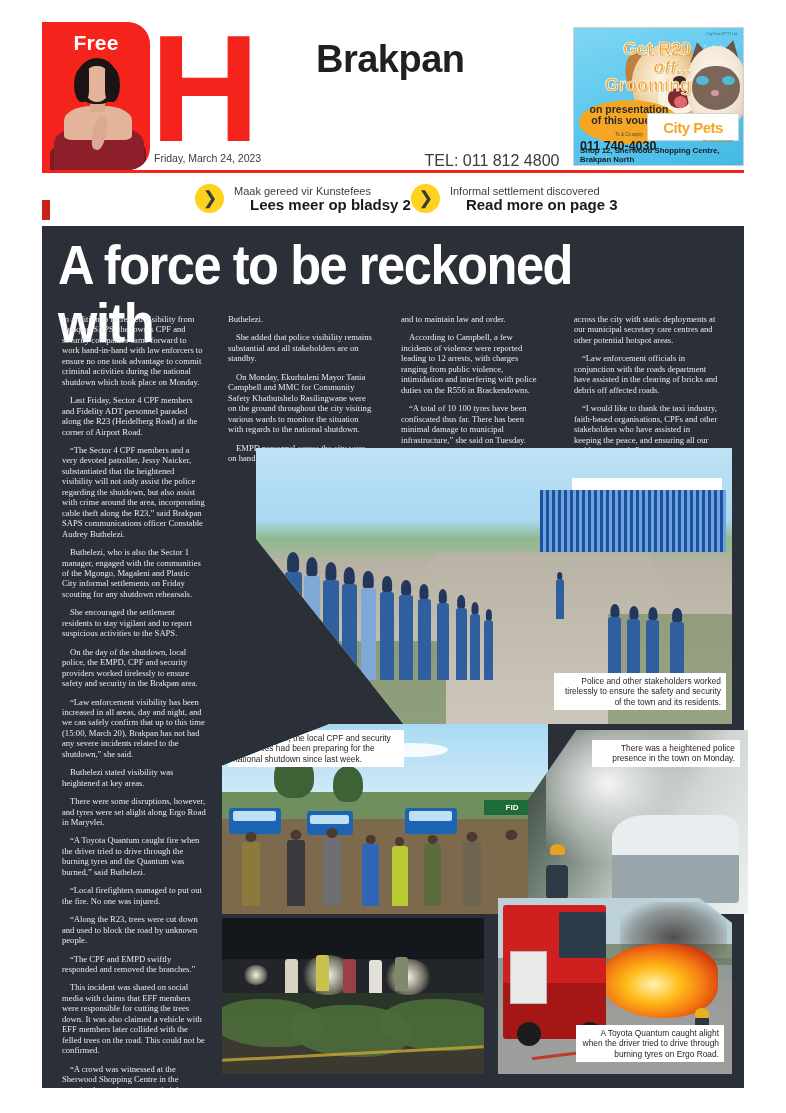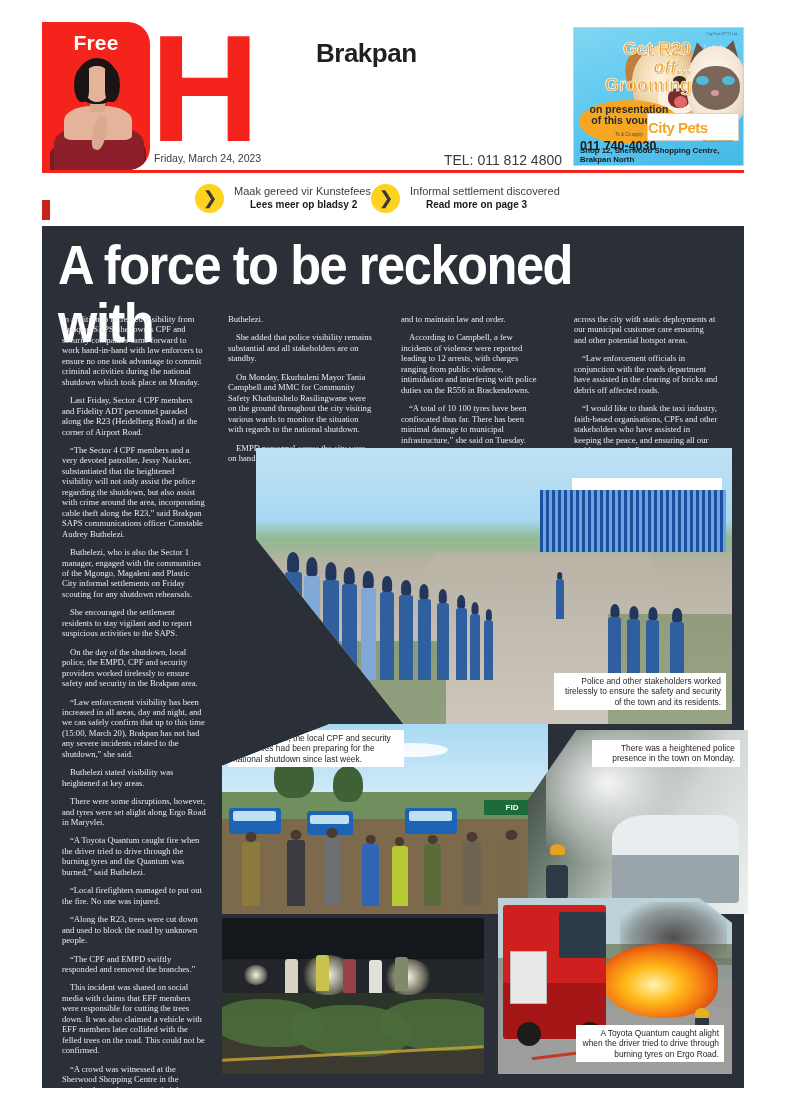--- a/index.html
+++ b/index.html
@@ -77,36 +77,36 @@
 
   .mh-wordmark { position: absolute; left: 108px; top: 0; width: 430px; height: 148px; }
   .mh-bigH {
     position: absolute; left: 0px; top: -4px;
     font-size: 152px; line-height: 140px; font-weight: bold;
     color: #f4241c; font-family: "Liberation Sans", sans-serif;
     letter-spacing: -6px;
   }
   .mh-brakpan {
     position: absolute; left: 166px; top: 16px;
-    font-size: 26px; font-weight: bold; color: #231f20;
+    font-size: 38px; font-weight: bold; color: #231f20;
     letter-spacing: -.5px;
   }
   .mh-herald {
     position: absolute; left: 150px; top: 44px;
     font-size: 86px; line-height: 86px; font-weight: bold;
     color: #f4241c; letter-spacing: -3px;
   }
   .mh-dateline {
     position: absolute; left: 112px; top: 130px;
     font-size: 10.5px; color: #3b3b3b;
   }
   .mh-tel {
     position: absolute; left: 380px; top: 130px; width: 140px;
-    text-align: right;
-    font-size: 14px; color: #3b3b3b;
+    text-align: center;
+    font-size: 16px; color: #3b3b3b;
   }
   .mh-redbar-under {
     position: absolute; left: 0; top: 148px; width: 702px; height: 3px;
     background: #f4241c;
   }
 
   
   #ad {
     position: absolute; left: 573px; top: 27px;
     width: 171px; height: 139px;
@@ -200,21 +200,21 @@
     line-height: 11.5px;
   }
   .ad-oval .o1, .ad-oval .o2 {
     font-size: 10.5px; color: #2b2b2b; font-weight: 600;
   }
   .ad-oval .o3 { font-size: 4.5px; color: #4a4a4a; margin-top: 2px; }
   .ad-logo {
     position: absolute; right: 4px; bottom: 24px;
     width: 92px; height: 28px; background: #ffffff;
     border: 1px solid #d2d2d2;
-    display: flex; align-items: center; 
+    display: flex; align-items: center; justify-content: center;
   }
   .ad-logo .lg {
     font-size: 15px; font-weight: bold; color: #f5a623; letter-spacing: -.5px;
   }
   .ad-logo-sub { position: absolute; right: 10px; bottom: 22px; font-size: 3.4px; color: #b07c1f; }
   .ad-phone {
     position: absolute; left: 6px; bottom: 12px;
     font-size: 12.5px; font-weight: bold; color: #1a1a1a;
   }
   .ad-addr {
@@ -234,21 +234,21 @@
   .teaser:nth-child(2) { margin-left: 153px; }
   .teaser-circle {
     width: 29px; height: 29px; border-radius: 50%;
     background: #ffd21e;
     display: flex; align-items: center; justify-content: center;
     flex: none;
   }
   .teaser-circle span { font-size: 18px; color: #3a3a3a; font-weight: 300; line-height: 1; margin-left:1px; }
   .teaser-text { margin-left: 10px; }
   .teaser-top { font-size: 11px; color: #3d3d3d; line-height: 14px; }
-  .teaser-bot { font-size: 10px; color: #1a1a1a; font-weight: bold; line-height: 14px; padding-left: 16px; }
+  .teaser-bot { font-size: 15px; color: #1a1a1a; font-weight: bold; line-height: 14px; padding-left: 16px; }
   .teaser-red-tab {
     position: absolute; left: 0; top: 24px; width: 8px; height: 20px; background: #c8211a;
   }
 
   
   #main {
     position: absolute; left: 42px; top: 226px;
     width: 702px; height: 862px;
     background: #2b2f38;
   }
@@ -536,21 +536,21 @@
         <p>On Monday, Ekurhuleni Mayor Tania Campbell and MMC for Community Safety Khathutshelo Rasilingwane were on the ground throughout the city visiting various wards to monitor the situation with regards to the national shutdown.</p>
         <p>EMPD personnel across the city were on hand to assist with crime prevention</p>
       </div>
     <div class="col" id="col3">
         <p class="noindent">and to maintain law and order.</p>
         <p>According to Campbell, a few incidents of violence were reported leading to 12 arrests, with charges ranging from public violence, intimidation and interfering with police duties on the R556 in Brackendowns.</p>
         <p>“A total of 10 100 tyres have been confiscated thus far. There has been minimal damage to municipal infrastructure,” she said on Tuesday.</p>
         <p>“There remains a high police visibility</p>
       </div>
     <div class="col" id="col4">
-        <p class="noindent">across the city with static deployments at our municipal customer care ensuring and other potential hotspot areas.</p>
+        <p class="noindent">across the city with static deployments at our municipal secretary care centres and other potential hotspot areas.</p>
         <p>“Law enforcement officials in conjunction with the roads department have assisted in the clearing of bricks and debris off affected roads.</p>
         <p>“I would like to thank the taxi industry, faith-based organisations, CPFs and other stakeholders who have assisted in keeping the peace, and ensuring all our residents are safe.”</p>
       </div>
 
     <div id="collage">
 
       <div class="ph" id="ph-police-line">
         <div class="pl-building"></div>
         <div class="pl-fence"></div>
         <div class="pl-road"></div>

